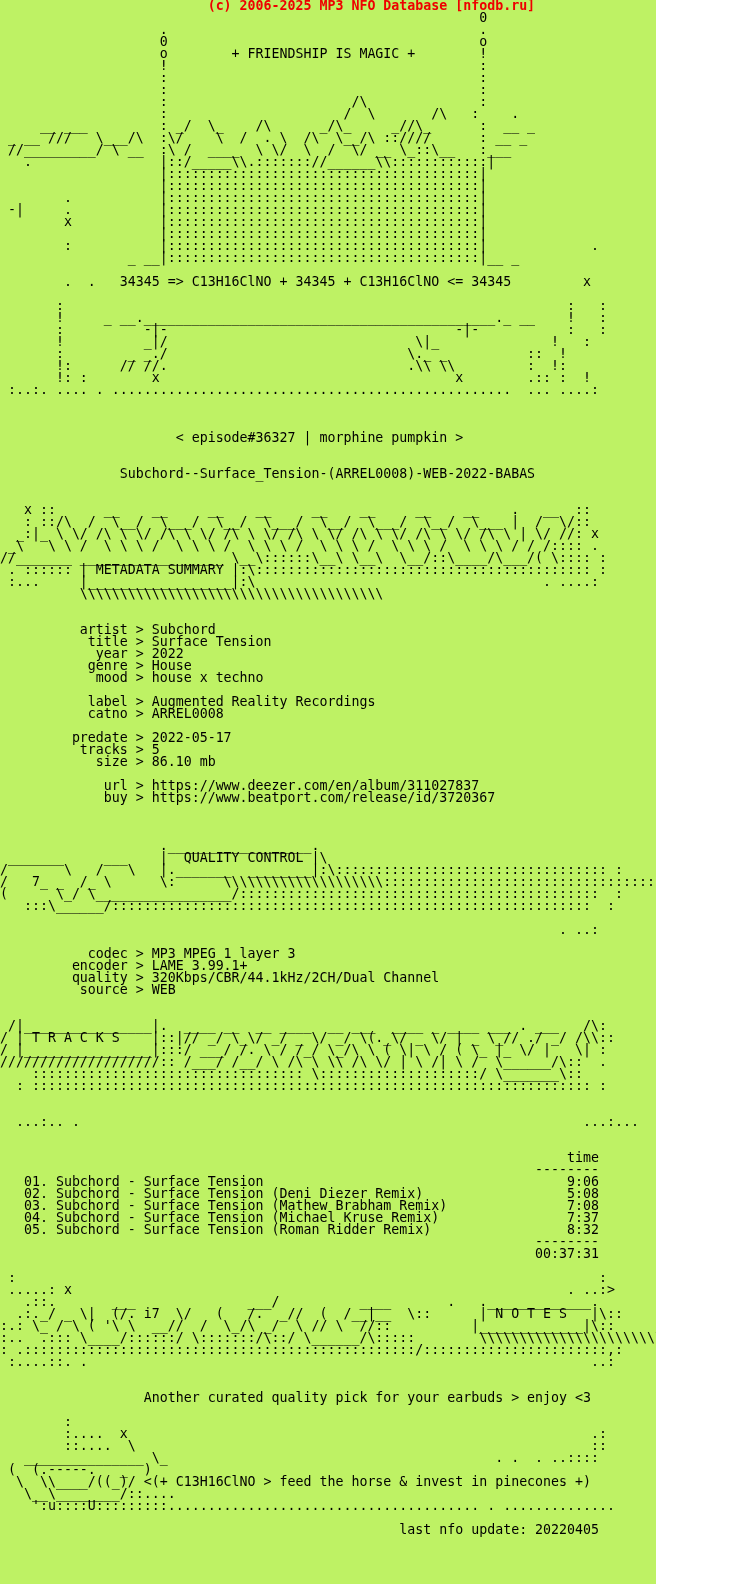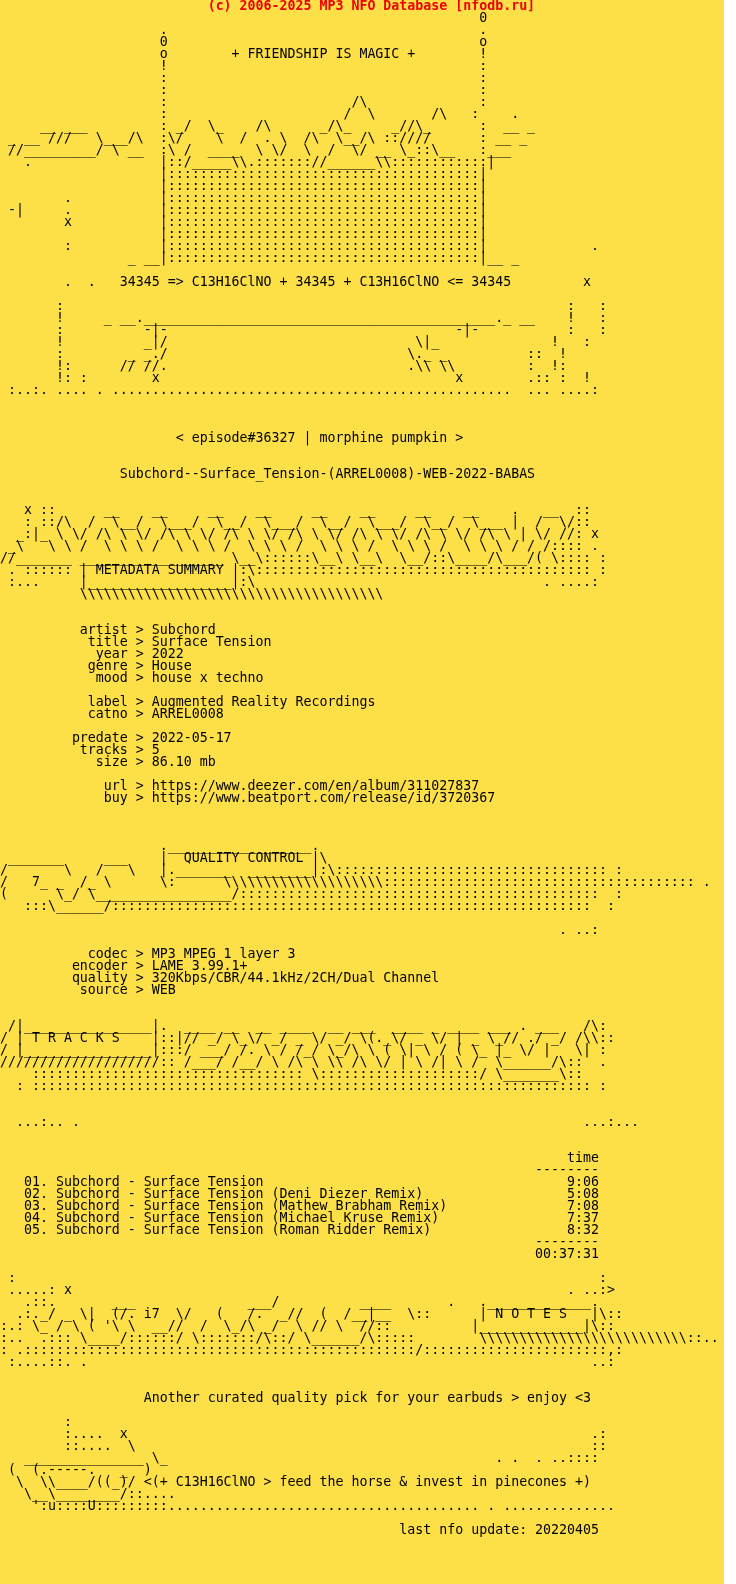--- a/index.html
+++ b/index.html
@@ -1,20 +1,20 @@
 <!DOCTYPE html>
 <html><head>
 <meta charset="utf-8">
 <style>
   html, body { margin: 0; padding: 0; background: #ffffff; }
   .page {
     position: relative;
-    width: 724px;
+    width: 656px;
     height: 1584px;
-    background: #fde047;
+    background: #bef264;
     overflow: hidden;
   }
   .nfo {
     font-family: "DejaVu Sans Mono", "Liberation Mono", monospace;
     font-size: 13.28px;
     line-height: 12px;
     white-space: pre;
     color: #000000;
     margin: 0;
     padding: 0;

